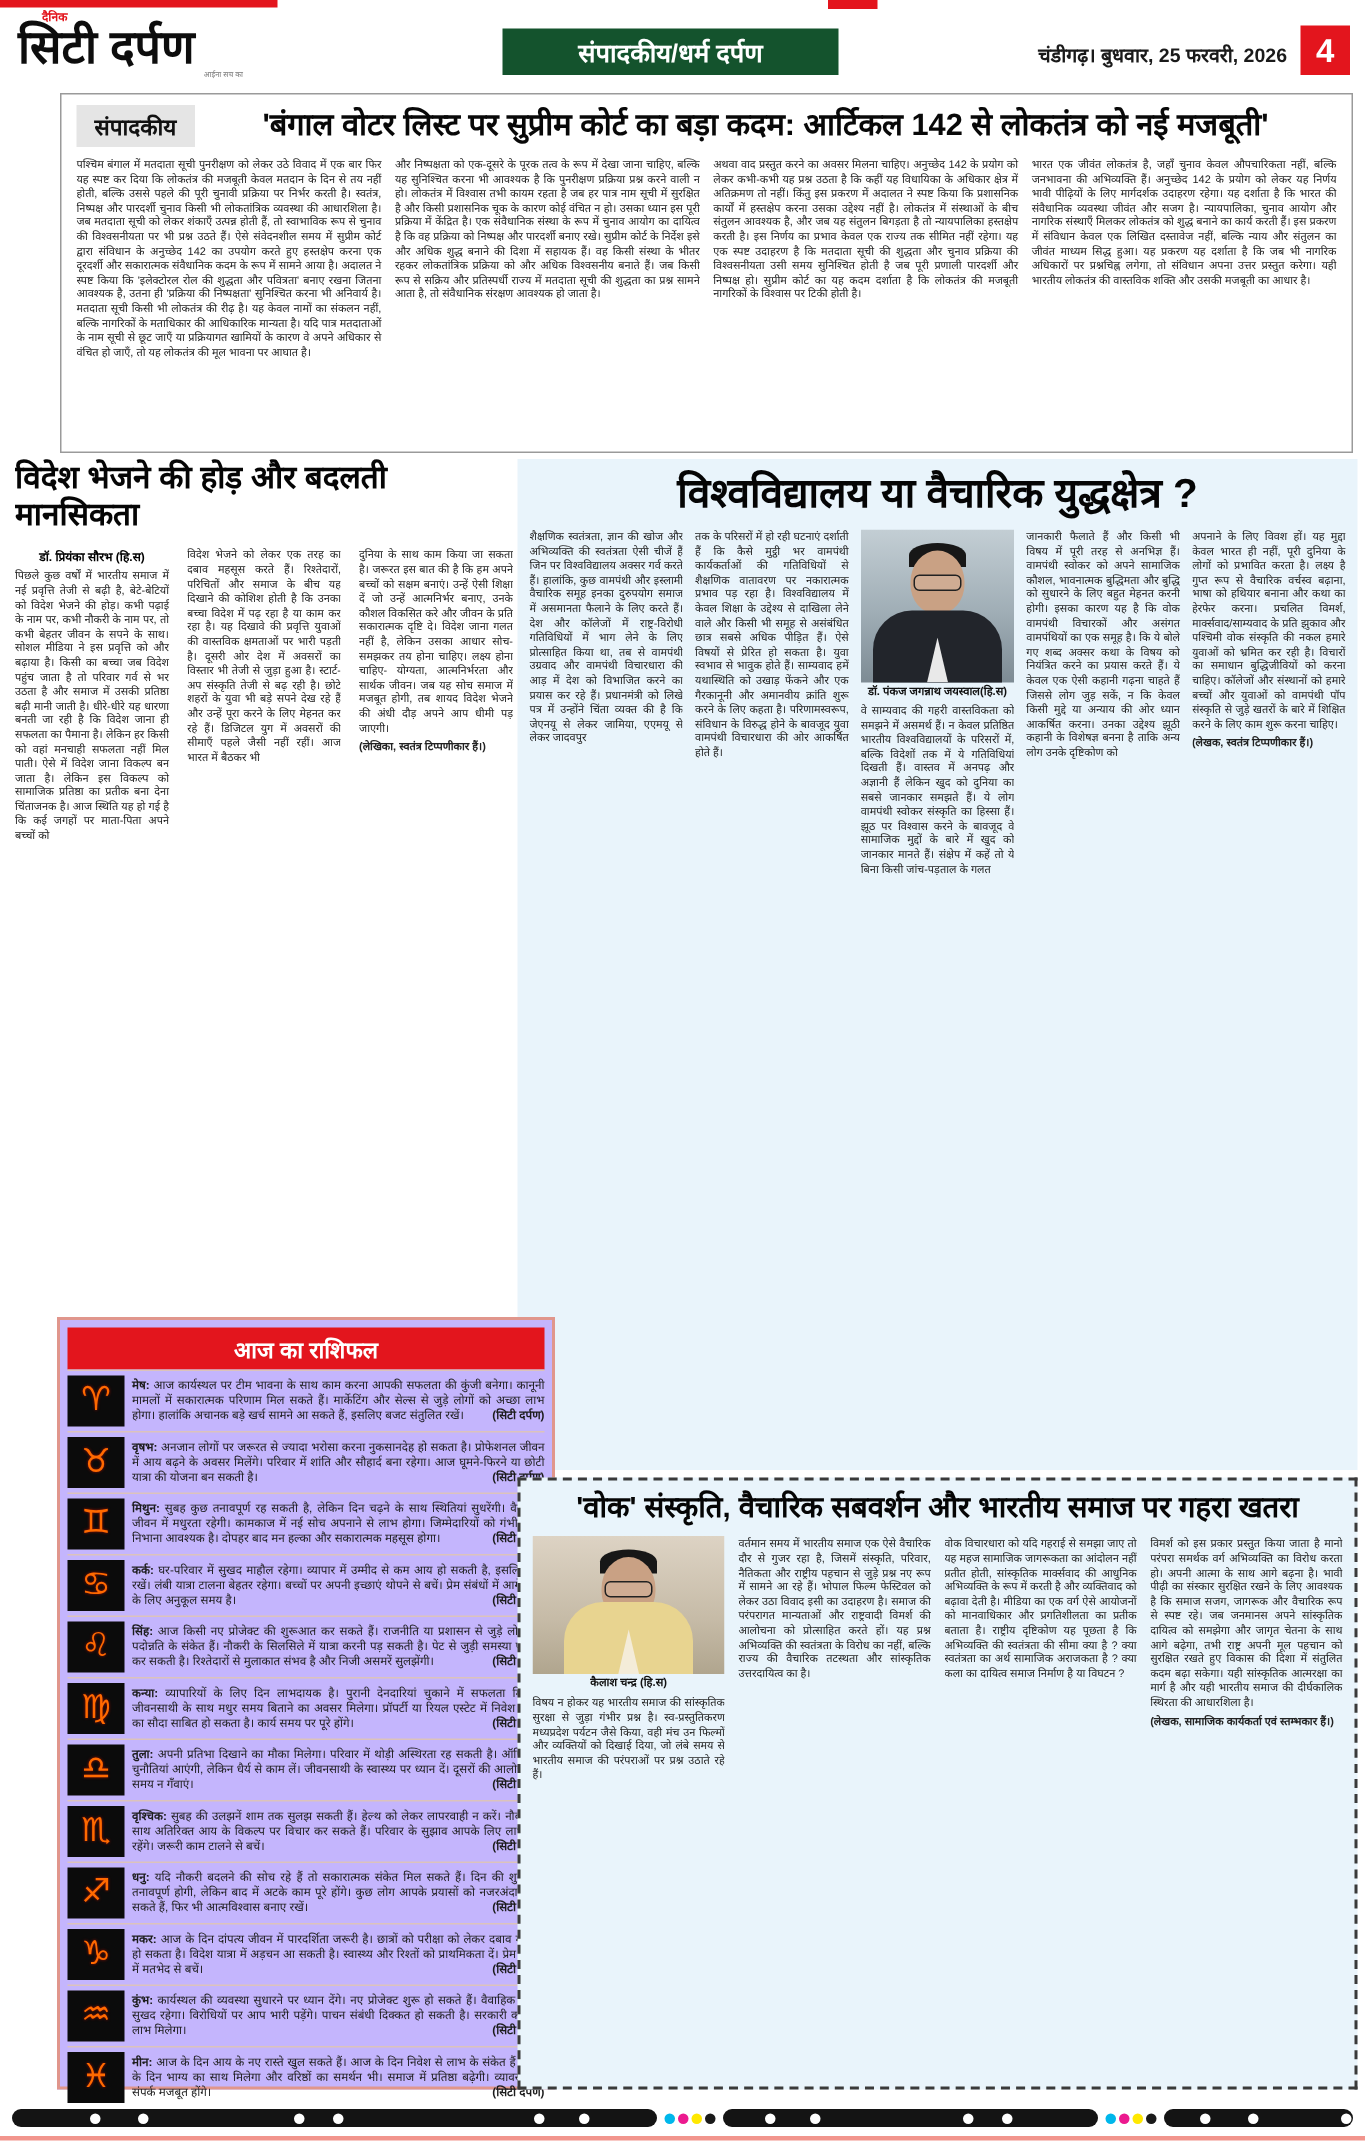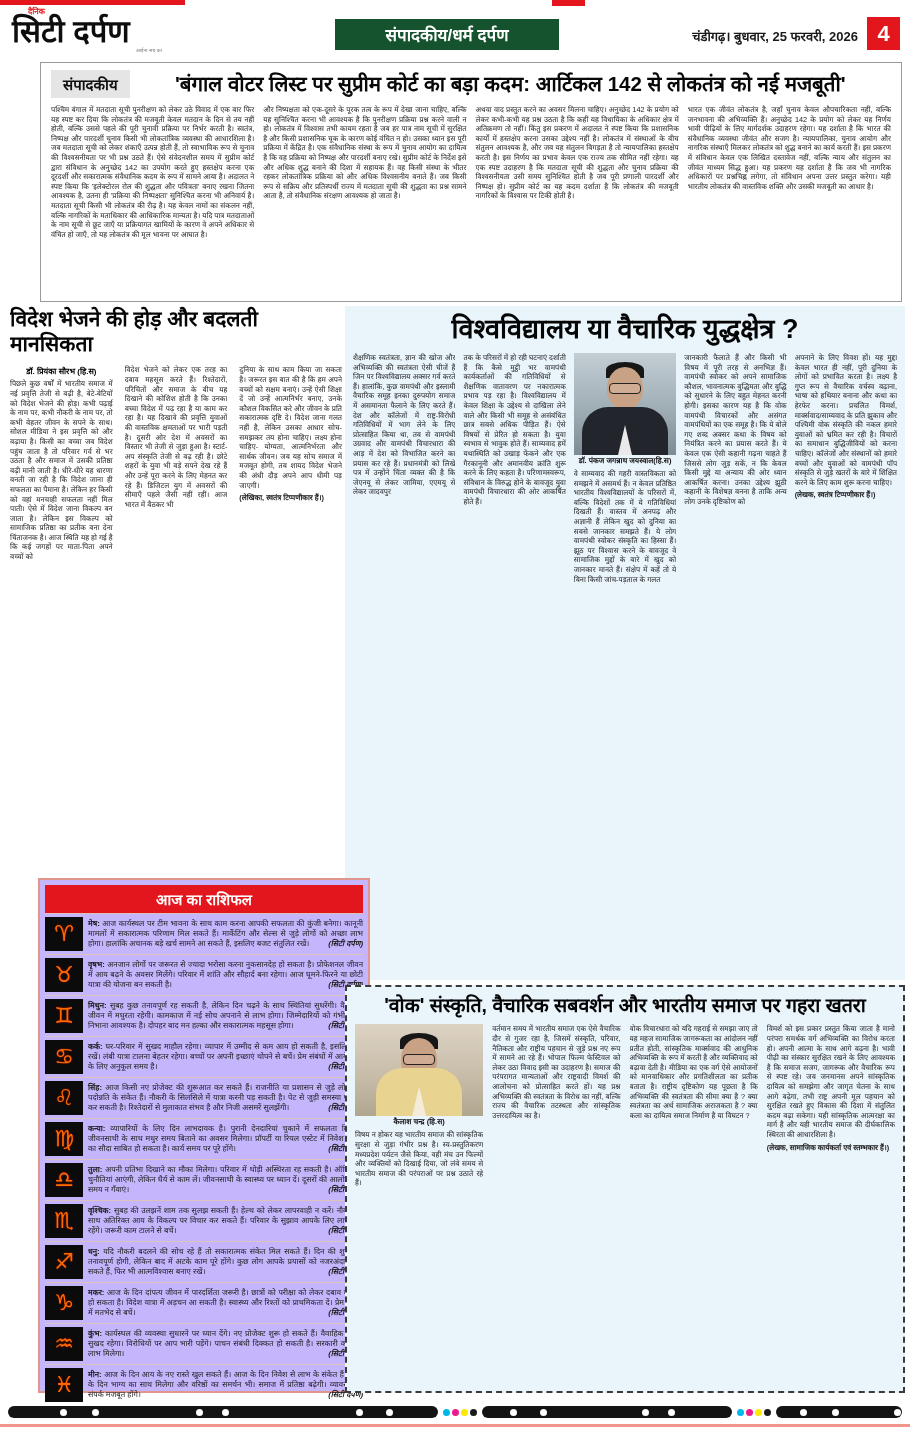--- a/index.html
+++ b/index.html
@@ -49,21 +49,21 @@
   .caption{font-size:7.5px;font-weight:bold;text-align:center;margin:0 0 4px 0;color:#111;}
   
   .rash{position:absolute;left:10px;top:878px;width:332px;height:515px;border:2px solid #e0968c;box-sizing:border-box;padding:5px;background:#c4b5fd;margin-left:28px;}
   .rtitle{background:#e3151d;color:#fff;font-size:15px;font-weight:bold;text-align:center;padding:4px 0;}
   .rrow{display:flex;align-items:center;gap:5px;border-top:1px solid #dcc3bb;padding:2px 0;min-height:36px;}
   .rrow:first-of-type{border-top:none;margin-top:3px;}
   .ricon{flex:0 0 38px;height:34px;background:#0b0b0b;display:flex;align-items:center;justify-content:center;}
   .ricon span{color:#ff6a00;font-size:22px;line-height:22px;text-shadow:0 0 2px #a31200;font-family:"DejaVu Sans",sans-serif;}
   .rtext{flex:1;margin:0;font-size:7.8px;line-height:10px;text-align:justify;color:#1c1c1c;font-weight:500;}
   .rtext b{font-weight:bold;}
-  .rsrc{font-weight:bold;font-style:italic;float:right;}
+  .rsrc{font-weight:bold;float:right;}
   
   .woke{position:absolute;left:345px;top:985px;width:560px;height:408px;background:#e9f4fb;border:2px dashed #3a3a3a;box-sizing:border-box;padding:6px 8px;overflow:hidden;}
   .woke h2{margin:1px 0 7px 0;font-size:19.5px;font-weight:bold;text-align:center;color:#050505;line-height:1.2;}
   .kcols{display:flex;gap:9px;height:338px;overflow:hidden;}
   .kcols .col{flex:1;overflow:hidden;}
   .woke .photo{height:92px;}
   
   .strip{position:absolute;left:8px;right:8px;top:1406px;height:12px;display:flex;align-items:center;gap:5px;}
   .regbar{position:relative;height:12px;background:#141414;border-radius:7px;}
   .regbar i{position:absolute;top:2.5px;width:7px;height:7px;border-radius:50%;background:#fff;}

